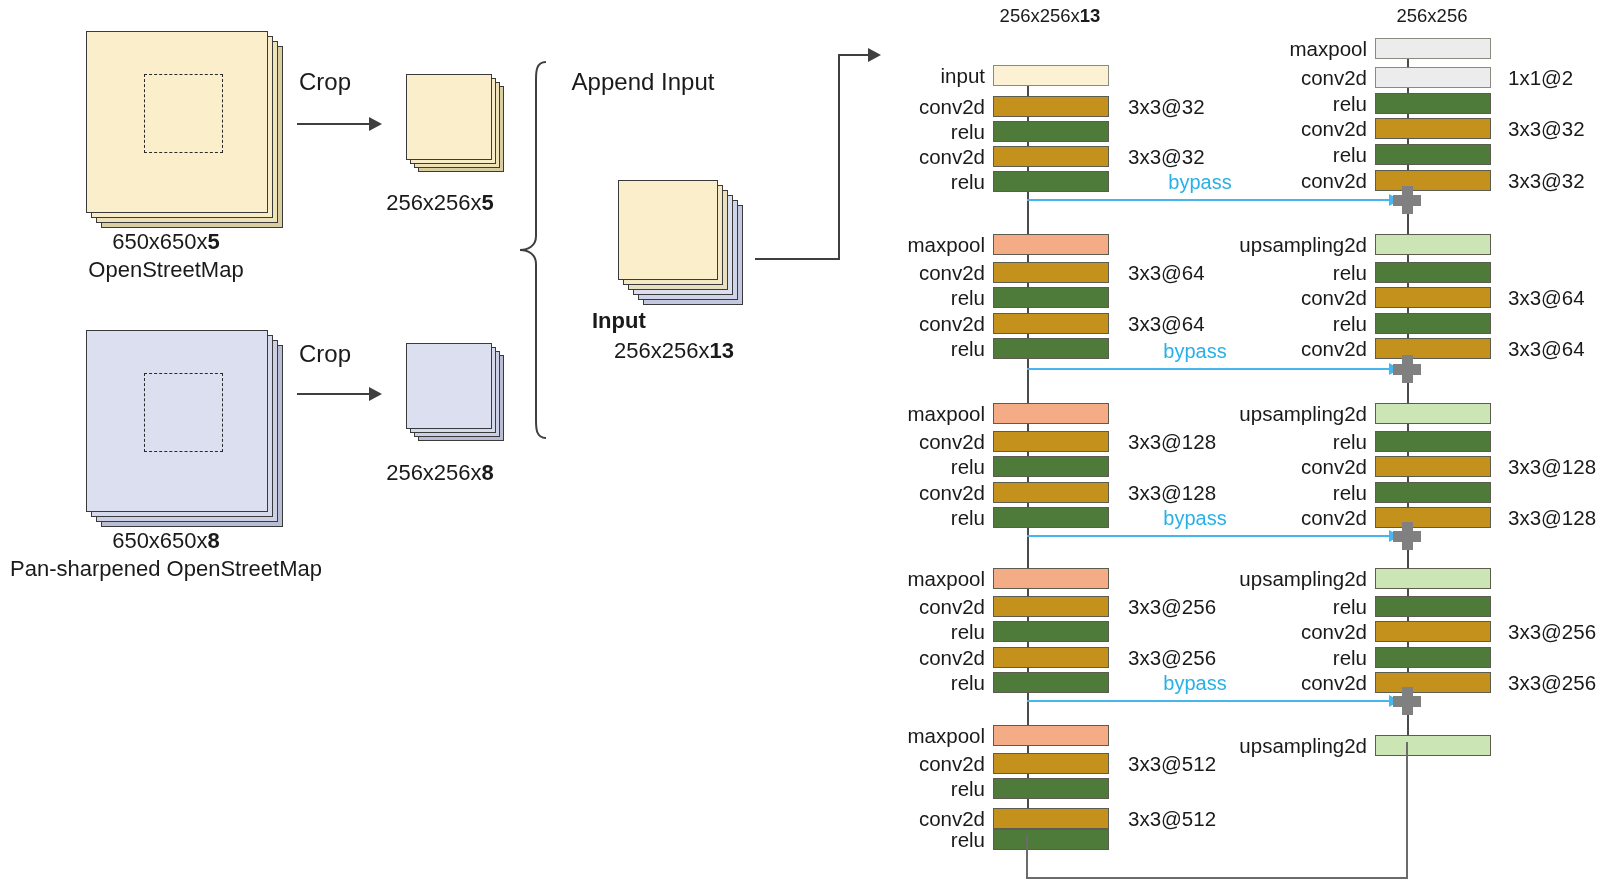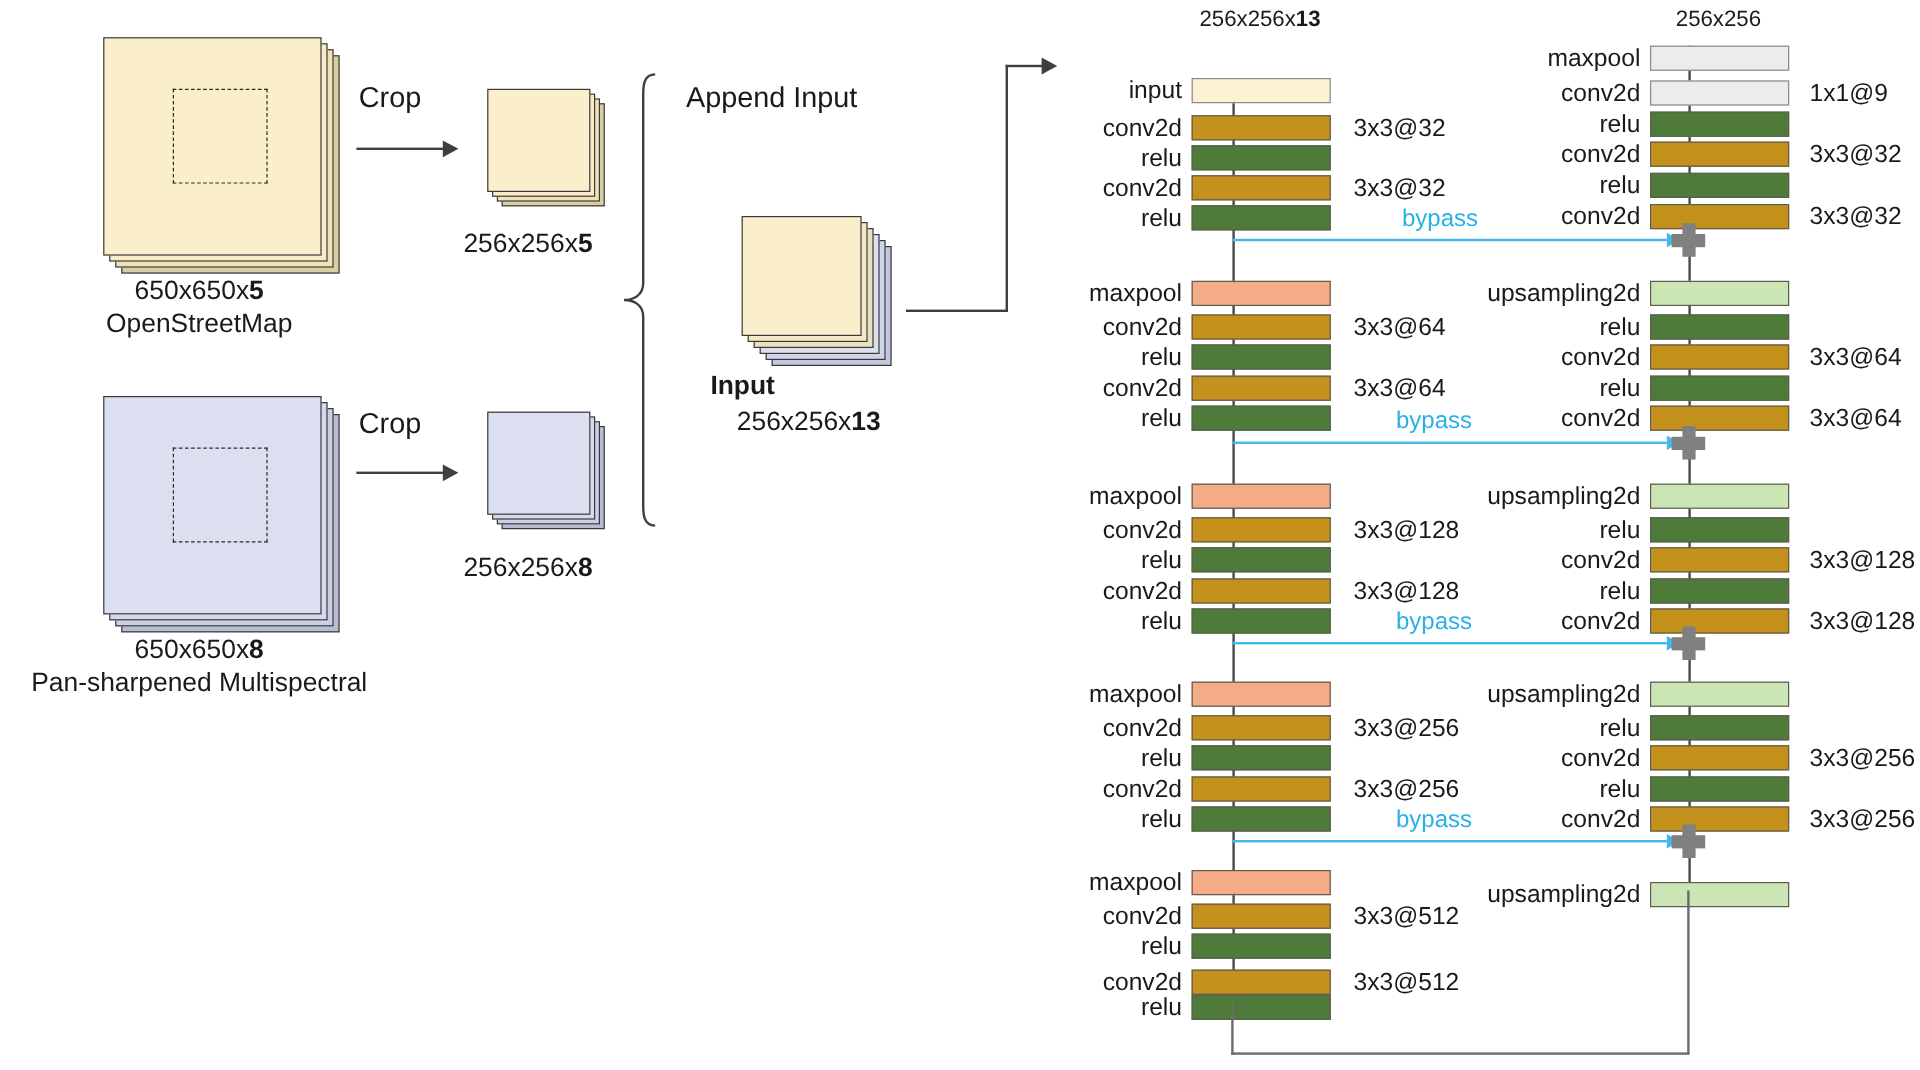--- a/index.html
+++ b/index.html
@@ -87,21 +87,21 @@
 <div class="stack">
   <div class="sheet abs" style="left:101px;top:345px;width:182px;height:182px;background:#b9bdd4;"></div>
   <div class="sheet abs" style="left:96px;top:340px;width:182px;height:182px;background:#ccd0e5;"></div>
   <div class="sheet abs" style="left:91px;top:335px;width:182px;height:182px;background:#d5d9ec;"></div>
   <div class="sheet abs" style="left:86px;top:330px;width:182px;height:182px;background:#dcdff0;"></div>
   <div class="crop-dash" style="left:144px;top:373px;width:79px;height:79px;"></div>
 </div>
 <div class="lbl c t22" style="left:166px;top:528px;">
   <span>650x650x</span><span class="b">8</span>
 </div>
-<div class="lbl c t22" style="left:166px;top:556px;">Pan-sharpened Multispectral</div>
+<div class="lbl c t22" style="left:166px;top:556px;">Pan-sharpened OpenStreetMap</div>
 
 <div class="lbl c t24" style="left:325px;top:340px;">Crop</div>
 <div class="hline" style="left:297px;top:393px;width:75px;"></div>
 <div class="arrowhead" style="left:369px;top:387px;"></div>
 
 <div class="stack">
   <div class="sheet abs" style="left:418px;top:355px;width:86px;height:86px;background:#b9bdd4;"></div>
   <div class="sheet abs" style="left:414px;top:351px;width:86px;height:86px;background:#ccd0e5;"></div>
   <div class="sheet abs" style="left:410px;top:347px;width:86px;height:86px;background:#d5d9ec;"></div>
   <div class="sheet abs" style="left:406px;top:343px;width:86px;height:86px;background:#dcdff0;"></div>
@@ -201,21 +201,21 @@
     <div class="brlbl" style="left: 1128px; top: 818.5px;">3x3@512</div>
     <div class="bar" style="left: 993px; top: 829px; width: 116px; height: 21px; background: rgb(79, 123, 58);"></div>
     <div class="blbl" style="left: 985px; top: 839.5px;">relu</div>
   </div>
 <div id="decoder-col">
     <div class="spine" style="left: 1407px; top: 38px; height: 718px;"></div>
     <div class="bar" style="left: 1375px; top: 38px; width: 116px; height: 21px; background: rgb(236, 236, 236); border-color: rgb(138, 138, 130);"></div>
     <div class="blbl" style="left: 1367px; top: 48.5px;">maxpool</div>
     <div class="bar" style="left: 1375px; top: 67px; width: 116px; height: 21px; background: rgb(236, 236, 236); border-color: rgb(138, 138, 130);"></div>
     <div class="blbl" style="left: 1367px; top: 77.5px;">conv2d</div>
-    <div class="brlbl" style="left: 1508px; top: 77.5px;">1x1@9</div>
+    <div class="brlbl" style="left: 1508px; top: 77.5px;">1x1@2</div>
     <div class="bar" style="left: 1375px; top: 93px; width: 116px; height: 21px; background: rgb(79, 123, 58);"></div>
     <div class="blbl" style="left: 1367px; top: 103.5px;">relu</div>
     <div class="bar" style="left: 1375px; top: 118px; width: 116px; height: 21px; background: rgb(196, 145, 29);"></div>
     <div class="blbl" style="left: 1367px; top: 128.5px;">conv2d</div>
     <div class="brlbl" style="left: 1508px; top: 128.5px;">3x3@32</div>
     <div class="bar" style="left: 1375px; top: 144px; width: 116px; height: 21px; background: rgb(79, 123, 58);"></div>
     <div class="blbl" style="left: 1367px; top: 154.5px;">relu</div>
     <div class="bar" style="left: 1375px; top: 170px; width: 116px; height: 21px; background: rgb(196, 145, 29);"></div>
     <div class="blbl" style="left: 1367px; top: 180.5px;">conv2d</div>
     <div class="brlbl" style="left: 1508px; top: 180.5px;">3x3@32</div>

